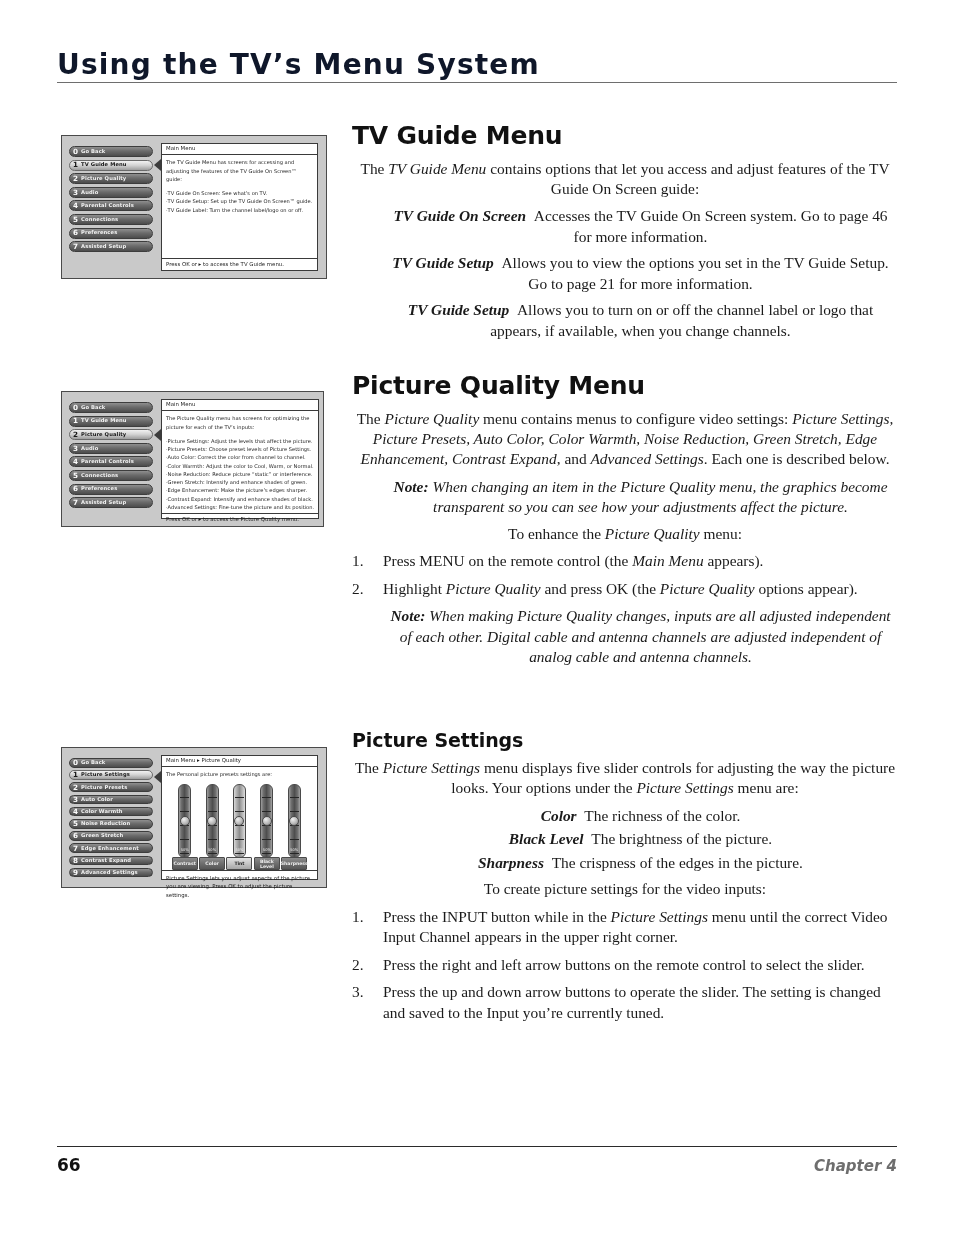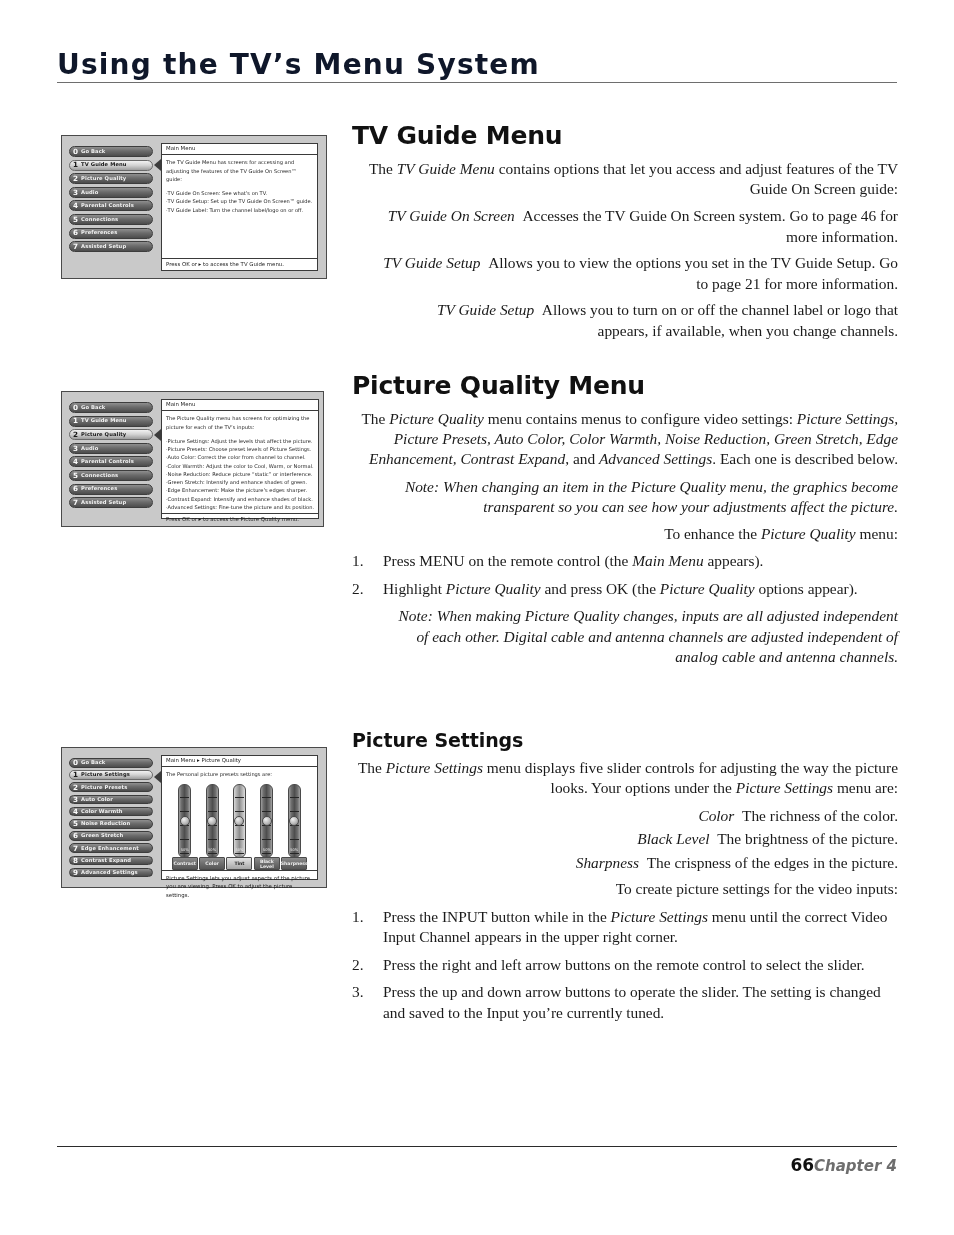--- a/index.html
+++ b/index.html
@@ -65,21 +65,21 @@
     color: #111;
     margin: 0 0 7px 0;
     letter-spacing: -0.1px;
     line-height: 1.1;
   }
 
   p.body {
     font-size: 15.4px;
     line-height: 1.33;
     margin: 0 0 7px 0;
-    text-align: right;
+    text-align: center;
   }
   p.indent {
     margin-left: 31px;
     margin-bottom: 6px;
   }
   p.tight { margin-bottom: 3px; }
 
   .numlist {
     margin: 0;
     padding: 0;
@@ -93,21 +93,21 @@
     margin-bottom: 7px;
   }
   .numlist li .num {
     position: absolute;
     left: 0;
     top: 0;
   }
 
   i, .it { font-style: italic; }
   b, .bi { font-weight: bold; }
-  .bi { font-style: italic; font-weight: normal; }
+  .bi { font-style: italic; font-weight: bold; }
 
   
   .osd {
     position: absolute;
     background: #ffffff;
     border: 1px solid #ffffff;
     box-sizing: border-box;
     padding: 6px;
   }
   .osd-inner {
@@ -284,21 +284,21 @@
     position: absolute;
     left: 57px;
     top: 1146px;
     width: 840px;
   }
   .footer .rule {
     border-bottom: 1.6px solid #2b2b2b;
   }
   .footer .row {
     display: flex;
-    justify-content: flex-end;
+    justify-content: space-between;
     align-items: baseline;
     margin-top: 8px;
     font-family: "DejaVu Sans", sans-serif;
     font-weight: bold;
   }
   .footer .pageno {
     font-size: 17px;
     color: #111;
   }
   .footer .chap {

